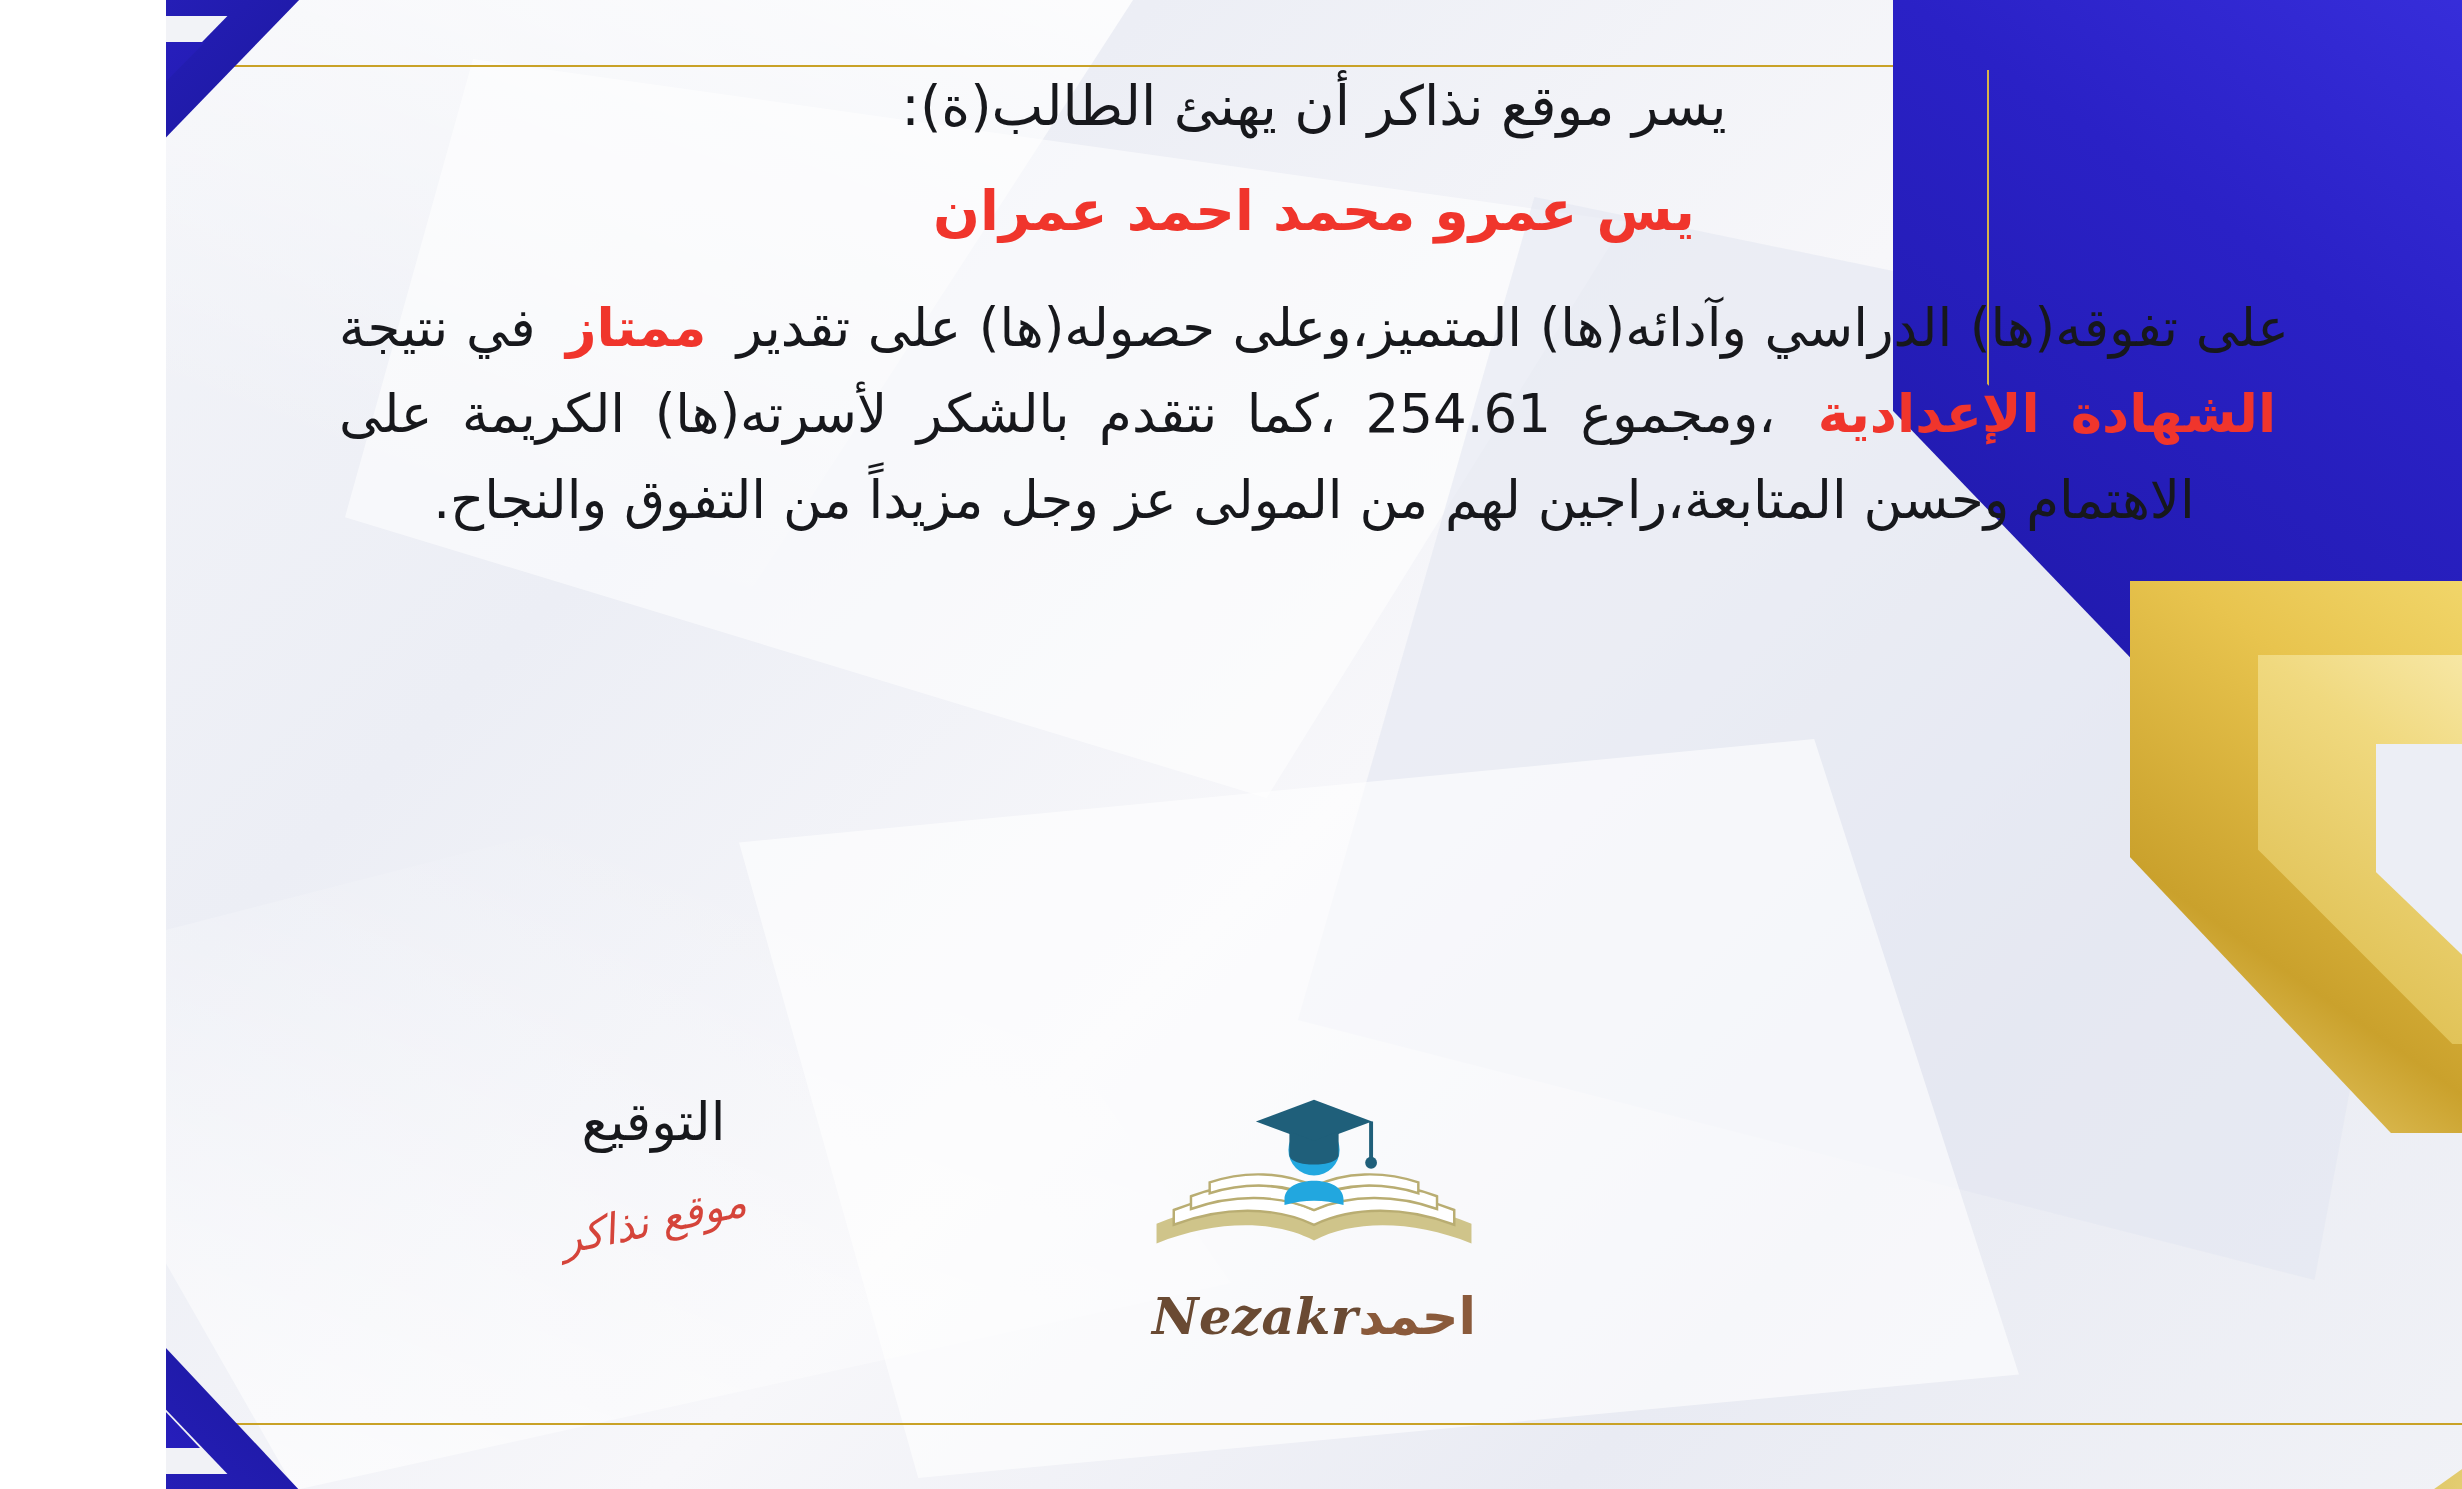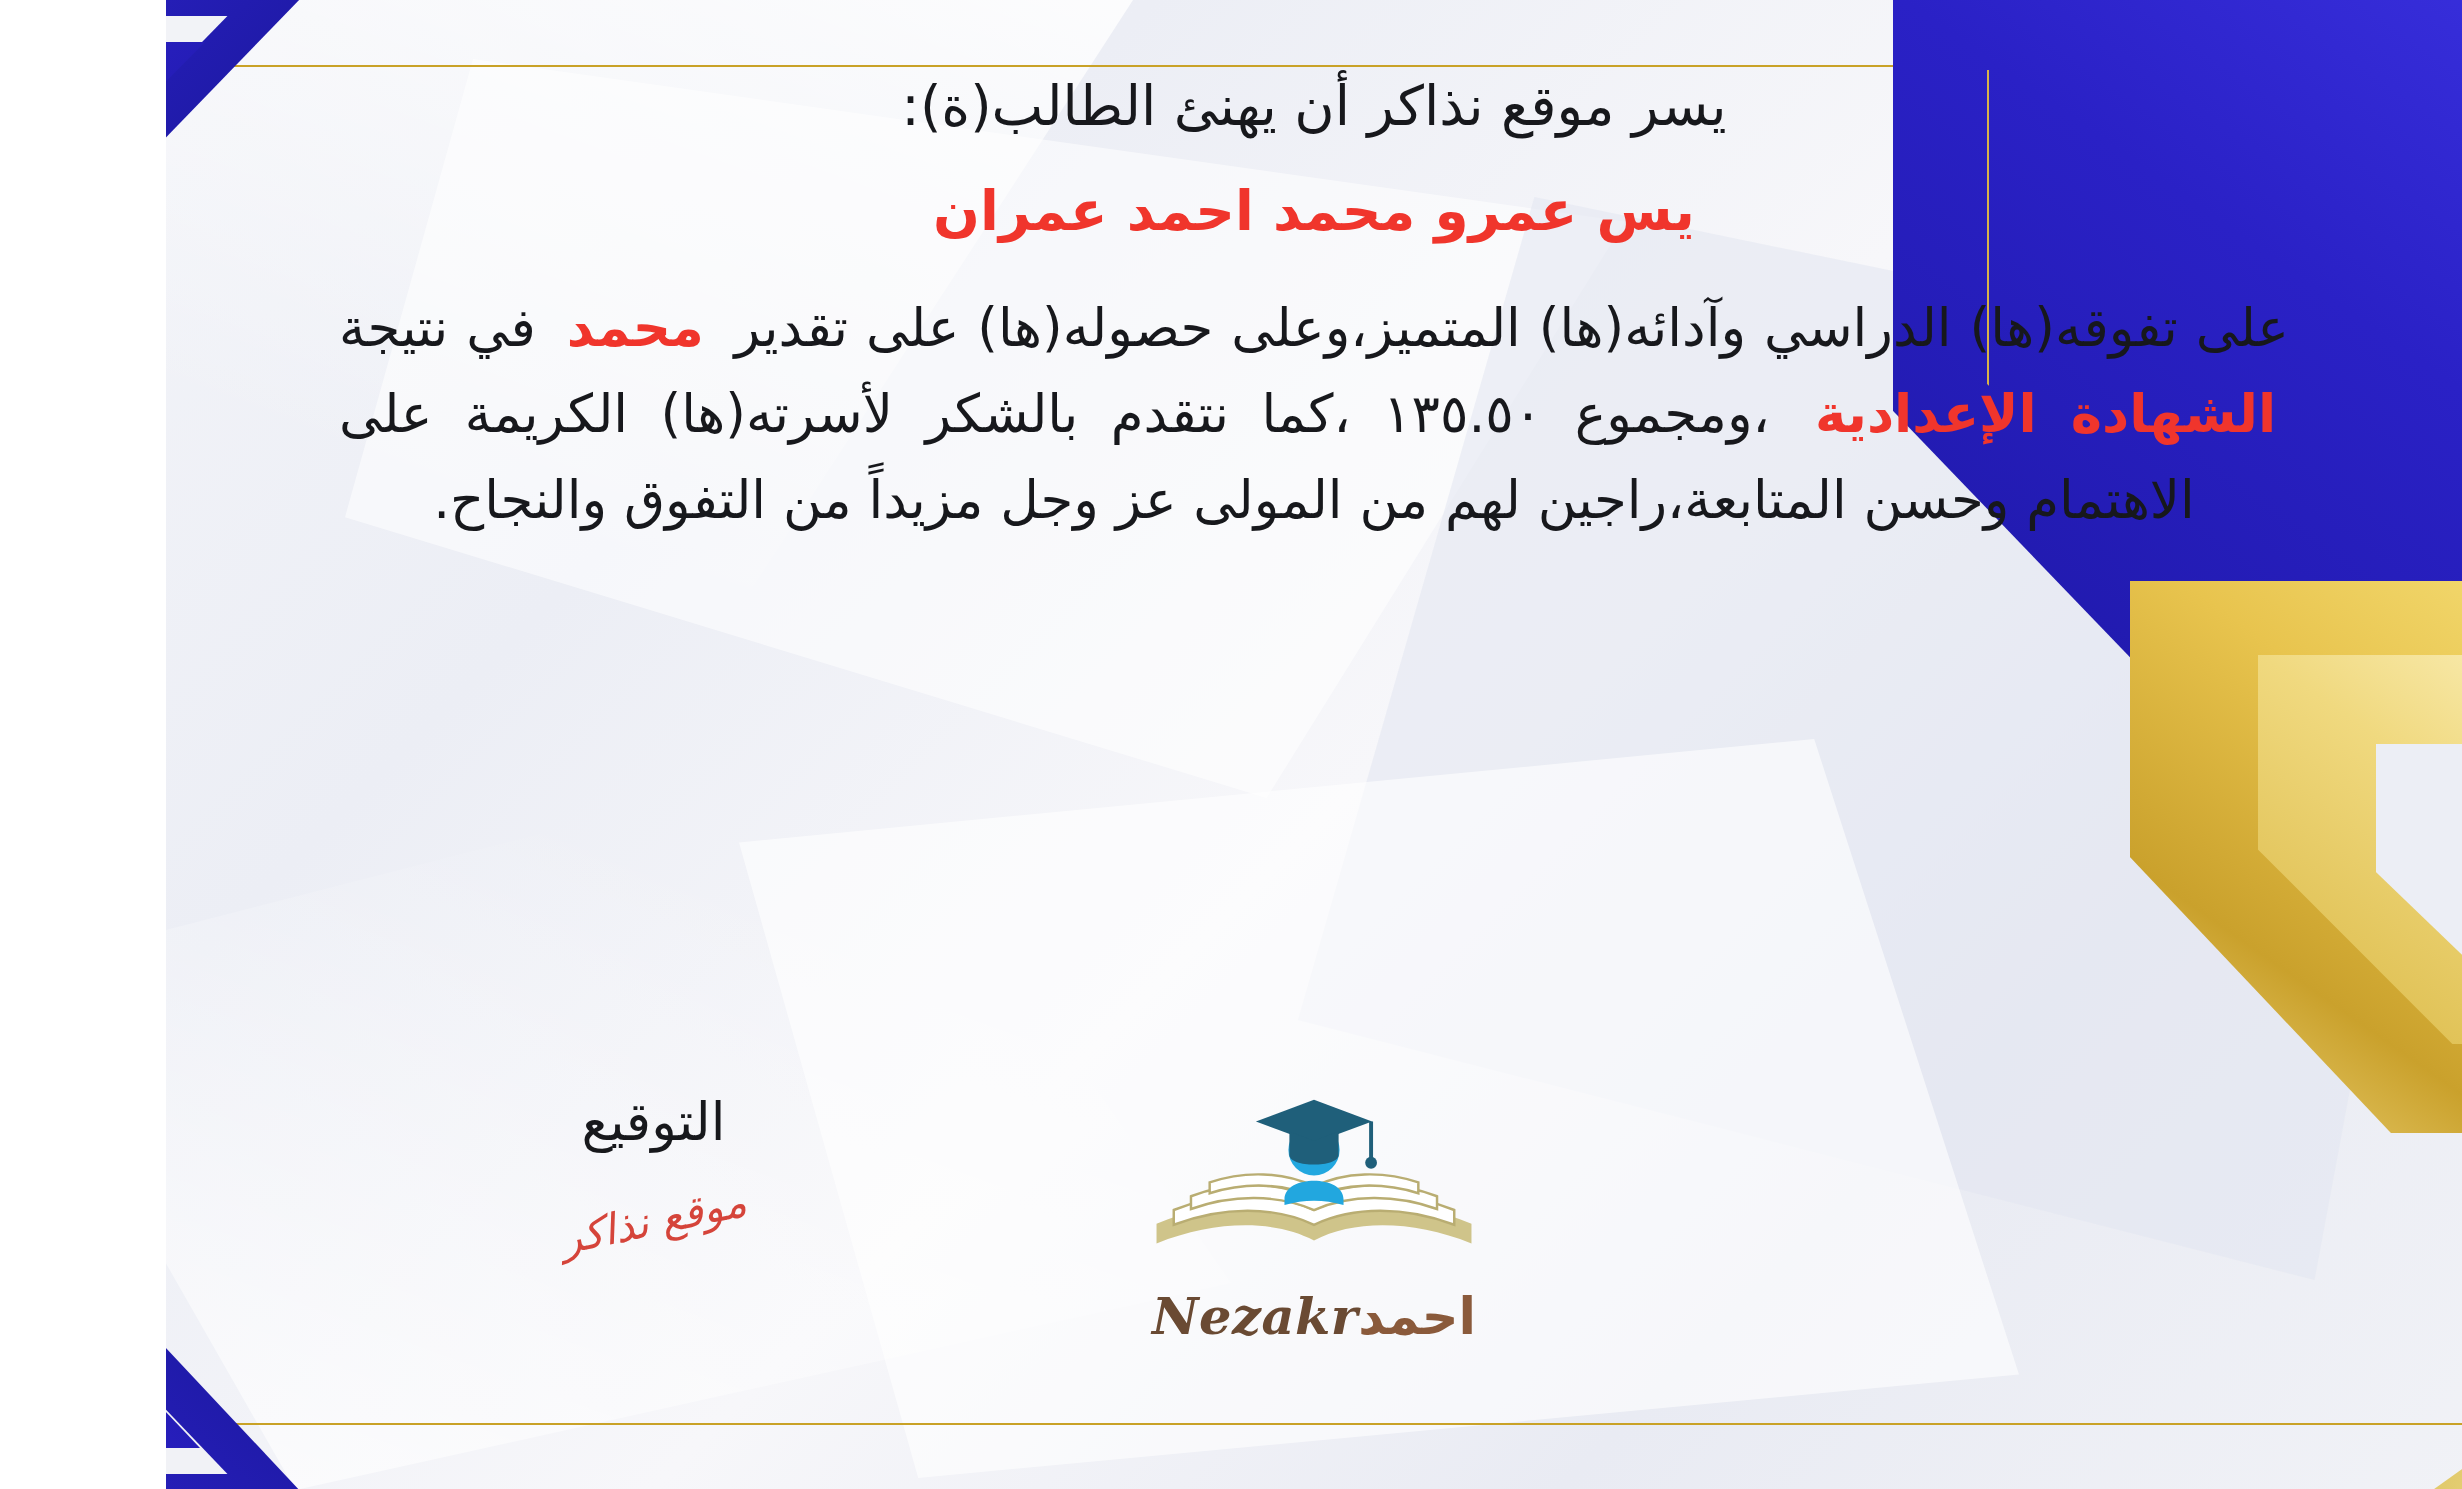--- a/index.html
+++ b/index.html
@@ -336,25 +336,25 @@
 
 
     <div class="body-block">
 
       <div class="intro-line">يسر موقع نذاكر أن يهنئ الطالب(ة):</div>
 
       <div class="student-name">يس عمرو محمد احمد عمران</div>
 
       <div class="paragraph">
         <span>على تفوقه(ها) الدراسي وآدائه(ها) المتميز،وعلى حصوله(ها) على تقدير</span>
-        <span class="hl">محمد</span>
+        <span class="hl">ممتاز</span>
         <span>في نتيجة</span>
         <span class="hl">الشهادة الإعدادية</span>
         <span>،ومجموع</span>
-        <span>١٣٥.٥٠</span>
+        <span>254.61</span>
         <span>،كما نتقدم بالشكر لأسرته(ها) الكريمة على الاهتمام وحسن المتابعة،راجين لهم من المولى عز وجل مزيداً من التفوق والنجاح.</span>
       </div>
     </div>
 
     <div class="footer">
 
       <div class="signature-area">
         <div class="signature-label">التوقيع</div>
         <div class="signature-script">موقع نذاكر</div>
       </div>

